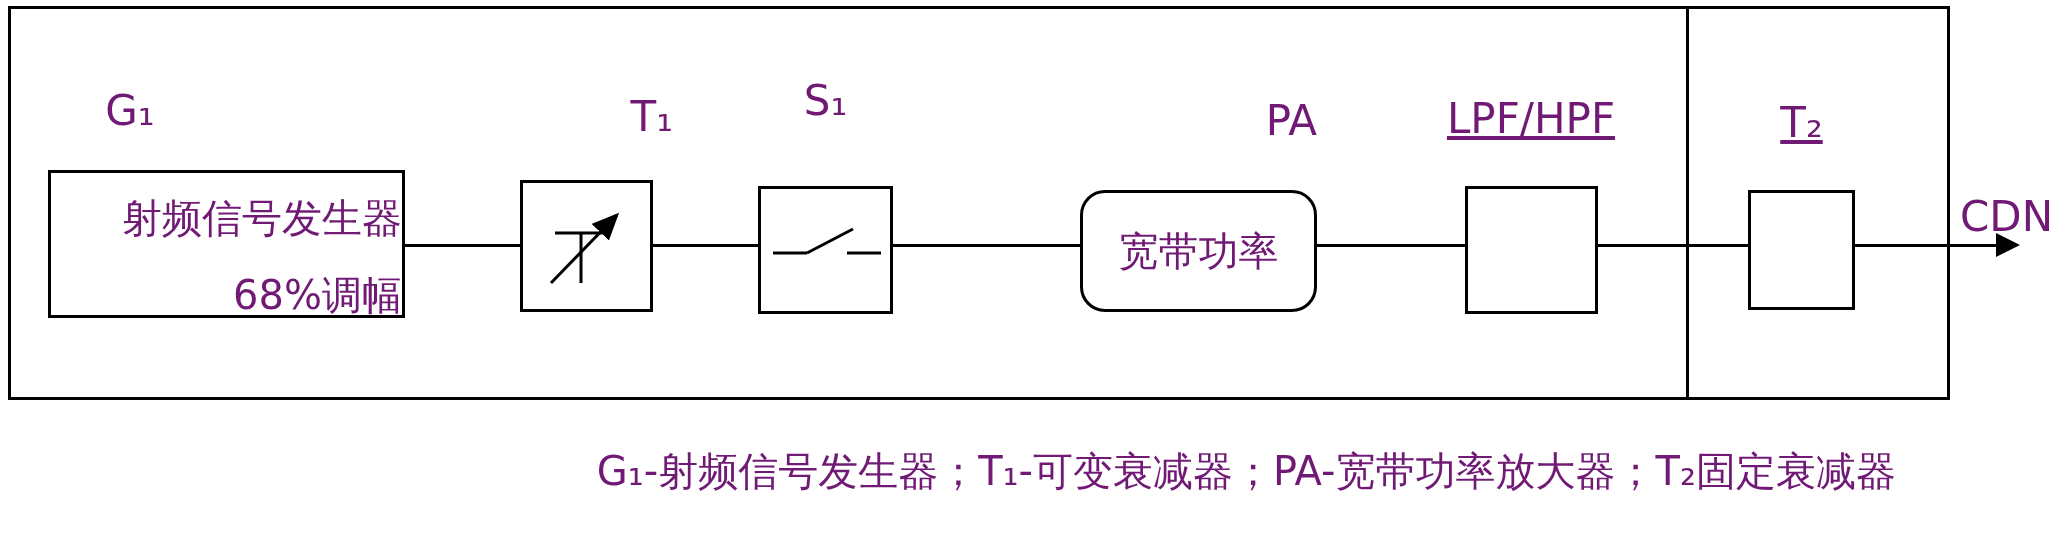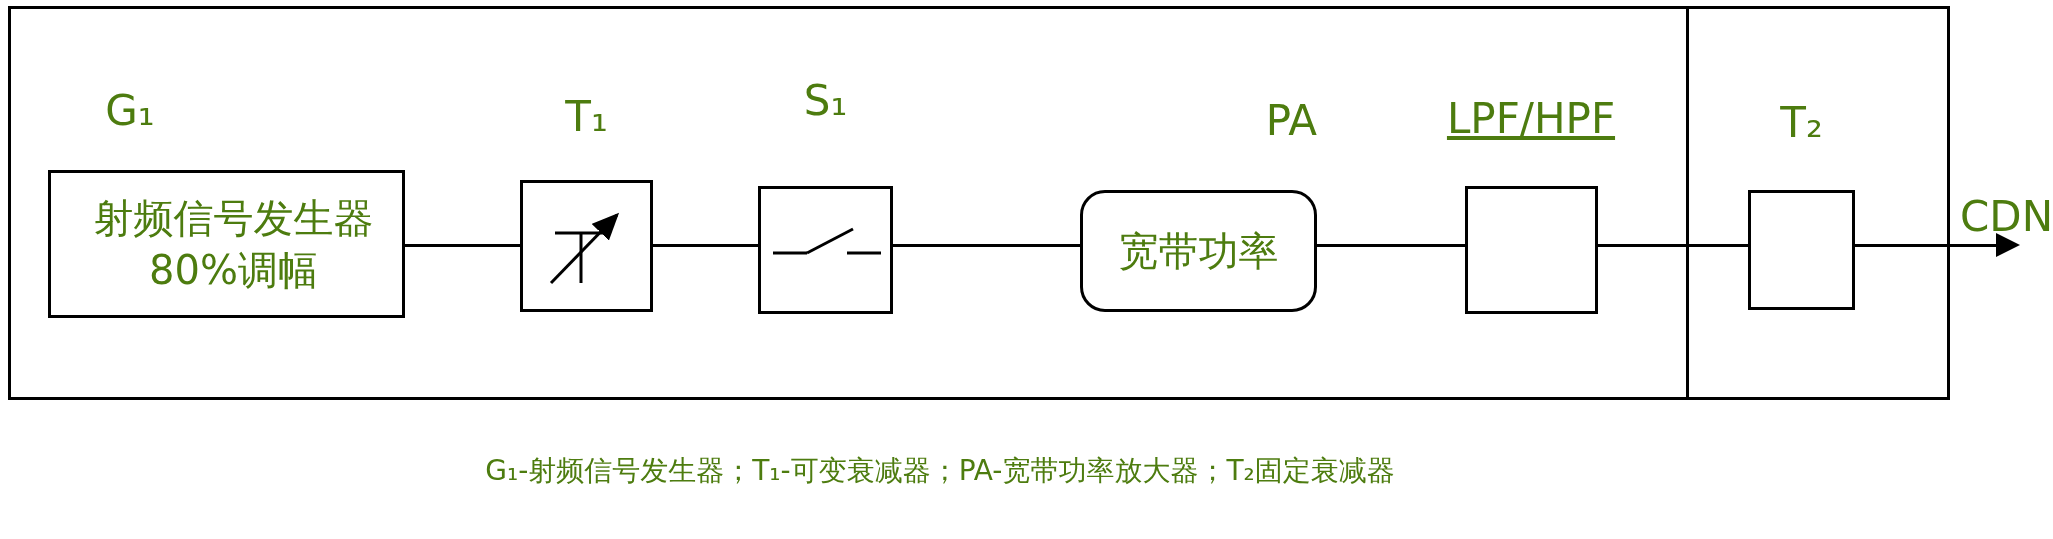--- a/index.html
+++ b/index.html
@@ -2,21 +2,21 @@
 <html><head>
 <meta charset="utf-8">
 <style>
   * { margin: 0; padding: 0; box-sizing: border-box; }
   html, body { background: #ffffff; }
   .canvas {
     position: relative;
     width: 2053px;
     height: 539px;
     background: #ffffff;
-    color: #4d7c0f;
+    color: #701a75;
     font-family: "DejaVu Sans", "Liberation Sans", sans-serif;
     overflow: hidden;
   }
   .outer-box {
     position: absolute;
     left: 8px; top: 6px;
     width: 1942px; height: 394px;
     border: 3px solid #000;
     background: transparent;
   }
@@ -41,21 +41,21 @@
     position: absolute;
     font-size: 42px;
     text-align: center;
     white-space: nowrap;
   }
   .g1-box {
     left: 48px; top: 170px; width: 357px; height: 148px;
     display: flex; flex-direction: column; justify-content: center;
     padding-left: 14px;
   }
-  .g1-box .box-text { font-size: 40px; line-height: 52px; text-align: center; }
+  .g1-box .box-text { font-size: 40px; line-height: 52px; text-align: right; margin-top: 25px; }
   .t1-box { left: 520px; top: 180px; width: 133px; height: 132px; }
   .s1-box { left: 758px; top: 186px; width: 135px; height: 128px; }
   .pa-box {
     left: 1080px; top: 190px; width: 237px; height: 122px;
     display: flex; flex-direction: row; justify-content: center; align-items: center; border-radius: 25px;
   }
   .pa-box .box-text { font-size: 40px; line-height: 50px; text-align: center; }
   .lpf-box { left: 1465px; top: 186px; width: 133px; height: 128px; }
   .t2-box  { left: 1748px; top: 190px; width: 107px; height: 120px; }
   .sym-svg { position: absolute; left: 0; top: 0; width: 100%; height: 100%; }
@@ -69,46 +69,46 @@
   }
   .cdn-label {
     position: absolute;
     left: 1960px; top: 192px;
     font-size: 42px;
     white-space: nowrap;
     text-align: right;
   }
   .caption {
     position: absolute;
-    left: 0; top: 448px;
+    left: 16px; top: 448px;
     width: 1880px;
-    text-align: center;
-    font-size: 28px;
+    text-align: right;
+    font-size: 40px;
     line-height: 46px;
   }
   .caption .cap-line { white-space: nowrap; }
 </style>
 </head>
 <body>
 
 <div class="canvas">
 
   <div class="outer-box"></div>
   <div class="vline divider"></div>
 
   <div class="blk-label" style="left:80px; top:86px; width:100px;">G₁</div>
-  <div class="blk-label" style="left:520px; top:92px; width:133px;">T₁</div>
+  <div class="blk-label" style="left:540px; top:92px; width:133px;text-align:right;">T₁</div>
   <div class="blk-label" style="left:758px; top:76px; width:135px;">S₁</div>
   <div class="blk-label" style="left:1080px; top:96px; width:237px;text-align:right;">PA</div>
   <div class="blk-label" style="left:1421px; top:94px; width:220px;text-decoration:underline;">LPF/HPF</div>
-  <div class="blk-label" style="left:1748px; top:98px; width:107px;">T₂</div>
+  <div class="blk-label" style="left:1748px; top:98px; width:107px;text-decoration:underline;">T₂</div>
 
   <div class="box g1-box">
     <div class="box-text">射频信号发生器</div>
-    <div class="box-text">80%调幅</div>
+    <div class="box-text">68%调幅</div>
   </div>
 
   <div class="box t1-box">
     <svg class="sym-svg" viewBox="0 0 127 126">
       <defs>
         <marker id="arrowhead" markerWidth="10" markerHeight="8" refX="8" refY="4" orient="auto">
           <path d="M0,0 L9,4 L0,8 z" fill="#000"></path>
         </marker>
       </defs>
       <line x1="32" y1="50" x2="86" y2="50" stroke="#000" stroke-width="3"></line>

